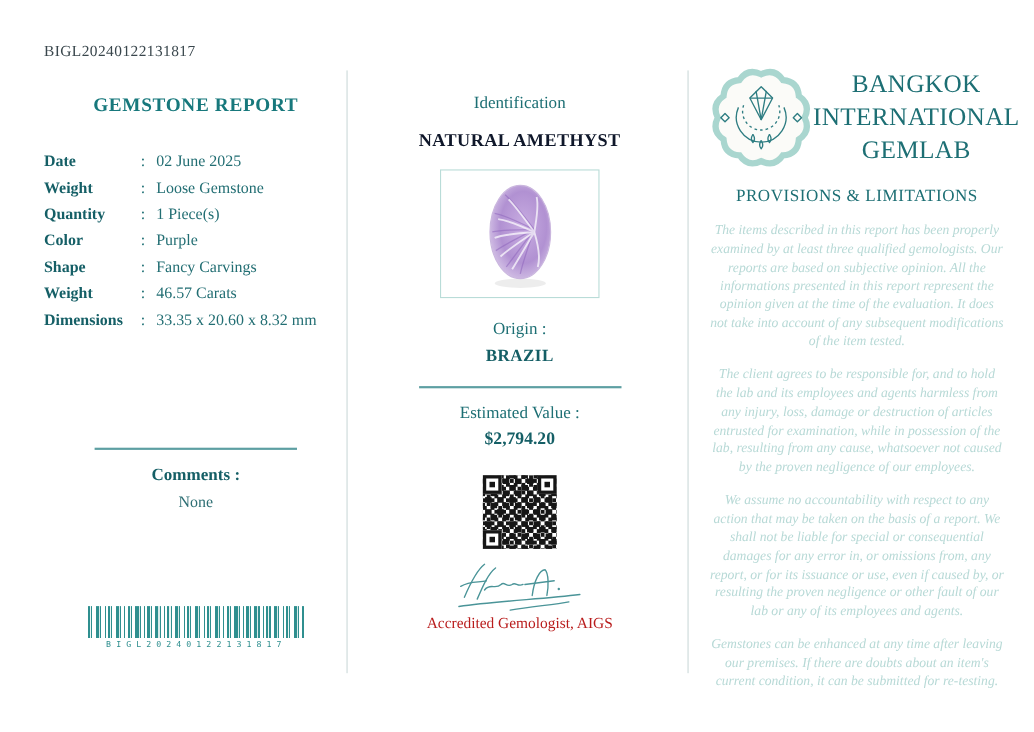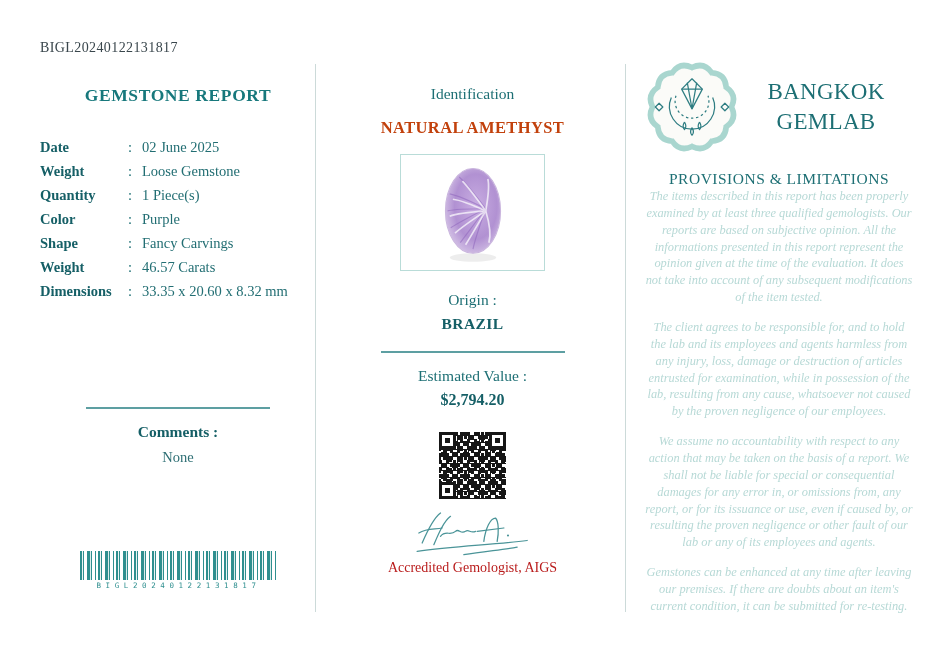--- a/index.html
+++ b/index.html
@@ -45,21 +45,21 @@
     margin-top:1px; font-family:"DejaVu Sans Mono", monospace;
     font-size:7.5px; letter-spacing:4.6px; color:#2f8f8f; white-space:nowrap;
   }
 
   
   .mid-col{
     position:absolute; left:330px; top:85px; width:285px;
     display:flex; flex-direction:column; align-items:center;
   }
   .ident-heading{ font-size:15.5px; color:#1d6f74; }
-  .gem-name{ margin-top:15px; font-size:16.5px; font-weight:bold; color:#c2410c; letter-spacing:.4px; }
+  .gem-name{ margin-top:15px; font-size:16.5px; font-weight:bold; color:#0f172a; letter-spacing:.4px; }
   .gem-box{
     margin-top:16px; width:145px; height:117px; border:1px solid #b9dcd8;
     background:#ffffff; display:flex; align-items:center; justify-content:center;
   }
   .origin-label{ margin-top:20px; font-size:15.5px; color:#1d6f74;font-family:Liberation Serif, serif; }
   .origin-value{ margin-top:6px; font-size:15.5px; font-weight:bold; color:#155f66; letter-spacing:.4px; }
   .mid-col .hr-teal{ width:184px; margin-top:18px; }
   .est-label{ margin-top:14px; font-size:15.5px; color:#1d6f74; }
   .est-value{ margin-top:6px; font-size:16px; font-weight:bold; color:#155f66; }
   .qr-code{
@@ -79,21 +79,21 @@
   .gemologist-title{ margin-top:2px; font-size:14px; color:#b91c1c; }
 
   
   .right-col{ position:absolute; left:645px; top:60px; width:268px; }
   .lab-header{ display:flex; align-items:center; }
   .lab-logo{ flex:0 0 94px; }
   .lab-name{ flex:1; text-align:center; font-size:23px; line-height:1.3; color:#1d6f74; letter-spacing:.3px; }
   .provisions-heading{
     margin-top:16px; text-align:center; font-size:15.5px; color:#1d6f74; letter-spacing:.5px;
   }
-  .provisions{ display:flex; flex-direction:column; gap:13px; }
+  .provisions{ margin-top:13px; display:flex; flex-direction:column; gap:13px; }
   .provisions p{
     text-align:center; font-style:italic; font-size:12.4px; line-height:1.36;
     color:#b7d9d6;
   }
 </style>
 </head>
 <body>
 
 <div id="certificate">
 
@@ -236,20 +236,21 @@
           <path d="M33,38 A18,18 0 1 0 67,38" stroke-dasharray="2.5 3"></path>
           <path d="M42,66 q3,5 0,8 q-3,-3 0,-8"></path>
           <path d="M50,72 q3,5 0,8 q-3,-3 0,-8"></path>
           <path d="M58,66 q3,5 0,8 q-3,-3 0,-8"></path>
           <path d="M15,46 L19,50 L15,54 L11,50 Z"></path>
           <path d="M85,46 L89,50 L85,54 L81,50 Z"></path>
         </g>
       </svg>
       <div class="lab-name">
         <div>BANGKOK</div>
+        <div>INTERNATIONAL</div>
         <div>GEMLAB</div>
       </div>
     </div>
 
     <div class="provisions-heading">PROVISIONS &amp; LIMITATIONS</div>
 
     <div class="provisions">
       <p>The items described in this report has been properly examined by at least three qualified gemologists. Our reports are based on subjective opinion. All the informations presented in this report represent the opinion given at the time of the evaluation. It does not take into account of any subsequent modifications of the item tested.</p>
       <p>The client agrees to be responsible for, and to hold the lab and its employees and agents harmless from any injury, loss, damage or destruction of articles entrusted for examination, while in possession of the lab, resulting from any cause, whatsoever not caused by the proven negligence of our employees.</p>
       <p>We assume no accountability with respect to any action that may be taken on the basis of a report. We shall not be liable for special or consequential damages for any error in, or omissions from, any report, or for its issuance or use, even if caused by, or resulting the proven negligence or other fault of our lab or any of its employees and agents.</p>

